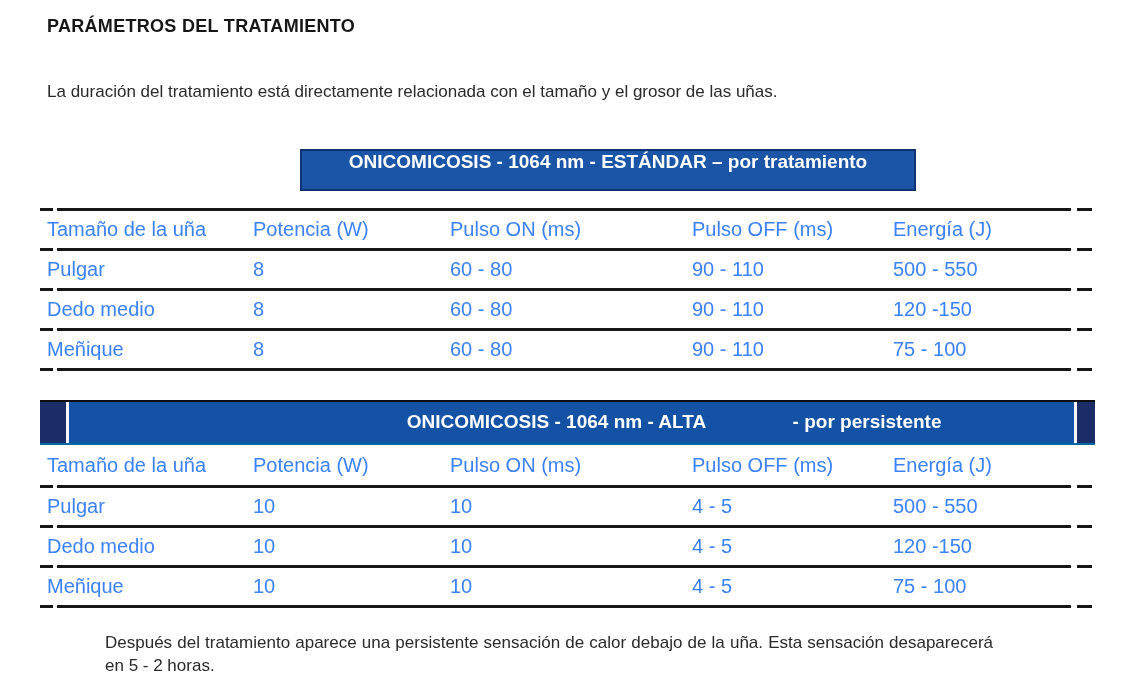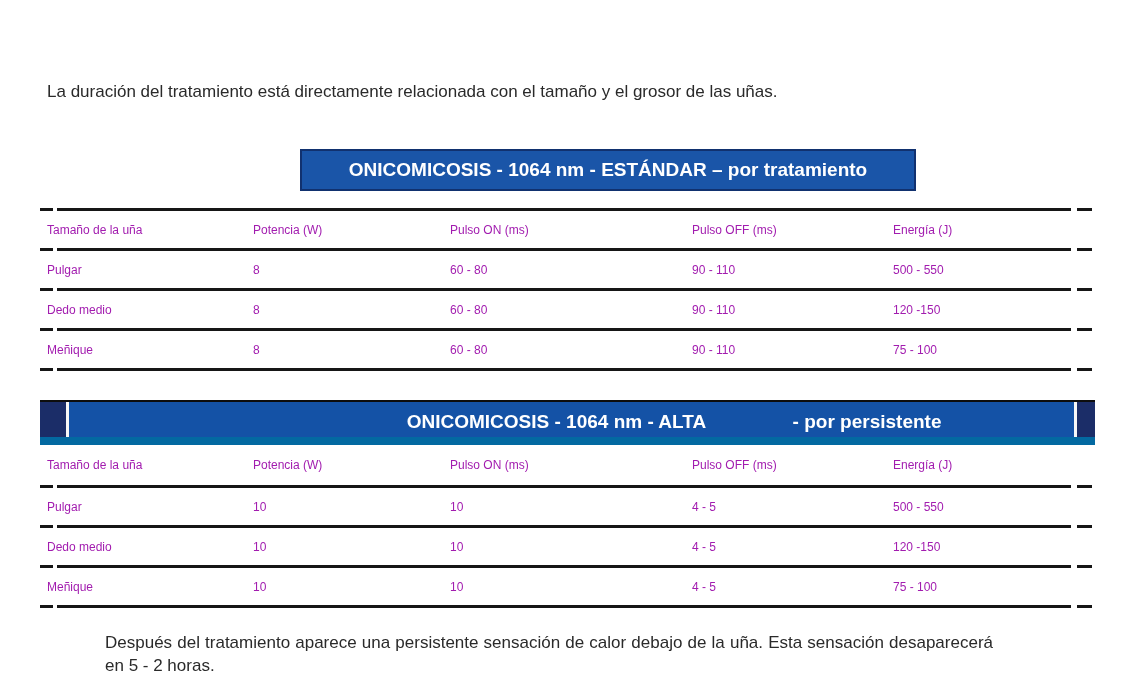--- a/index.html
+++ b/index.html
@@ -12,44 +12,44 @@
     position:absolute;left:47px;top:16px;font-size:18px;font-weight:bold;
     letter-spacing:0.3px;color:#161616;
   }
   .intro{
     position:absolute;left:47px;top:61px;width:918px;font-size:17px;
     line-height:22px;text-align:justify;color:#2a2a2a;margin-top:20px;
   }
   .bar1{
     position:absolute;left:300px;top:149px;width:612px;height:38px;
     background:#1a55a8;border:2px solid #11316f;box-sizing:content-box;
-    display:flex;align-items:center;justify-content:center;
+    display:flex;align-items:flex-start;justify-content:center;
   }
   .bar1 span{color:#ffffff;font-size:19px;font-weight:bold;white-space:nowrap;}
   .ptable{position:absolute;left:40px;width:1052px;}
   .t1{top:208px;}
   .t2{top:445px;}
   .hline{
     height:3px;width:1052px;
     background:linear-gradient(90deg,
       #161616 0px,#161616 13px,
       rgba(0,0,0,0) 13px,rgba(0,0,0,0) 17px,
       #161616 17px,#161616 1031px,
       rgba(0,0,0,0) 1031px,rgba(0,0,0,0) 1037px,
       #161616 1037px,#161616 1052px);
   }
   .trow{
     display:grid;grid-template-columns:213px 197px 242px 201px 199px;
-    height:37px;align-items:center;font-size:12px;color:#a21caf;
+    height:37px;align-items:center;font-size:20px;color:#3b82f6;
   }
   .t2 .trow.thead{height:40px;}
   .trow .tcell:first-child{padding-left:7px;}
   .bar2{
     position:absolute;left:40px;top:400px;width:1055px;height:45px;
-    box-sizing:border-box;border-top:2px solid #0d0d0d;border-bottom:8px solid #0369a1;
+    box-sizing:border-box;border-top:2px solid #0d0d0d;border-bottom:2px solid #0369a1;
     display:flex;
   }
   .bar2-end{background:#1b2d68;}
   .bar2-end.left{width:26px;}
   .bar2-end.right{width:18px;}
   .bar2-sep{width:3px;background:#f7f7f7;}
   .bar2-main{flex:1;position:relative;background:#1452a6;}
   .bar2-main span{
     position:absolute;top:0;line-height:40px;color:#ffffff;
     font-size:19px;font-weight:bold;white-space:nowrap;
@@ -59,20 +59,21 @@
   .footnote{
     position:absolute;left:105px;top:614px;width:888px;font-size:17px;
     line-height:23px;text-align:justify;color:#2a2a2a;
   }
 </style>
 </head>
 <body>
 
 <div class="page">
 
+  <div class="doc-title">PARÁMETROS DEL TRATAMIENTO</div>
 
   <p class="intro">La duración del tratamiento está directamente relacionada con el tamaño y el grosor de las uñas.</p>
 
   <div class="bar1">
     <span>ONICOMICOSIS - 1064 nm - ESTÁNDAR – por tratamiento</span>
   </div>
 
   <div class="ptable t1">
     <div class="hline"></div>
     <div class="trow thead">

